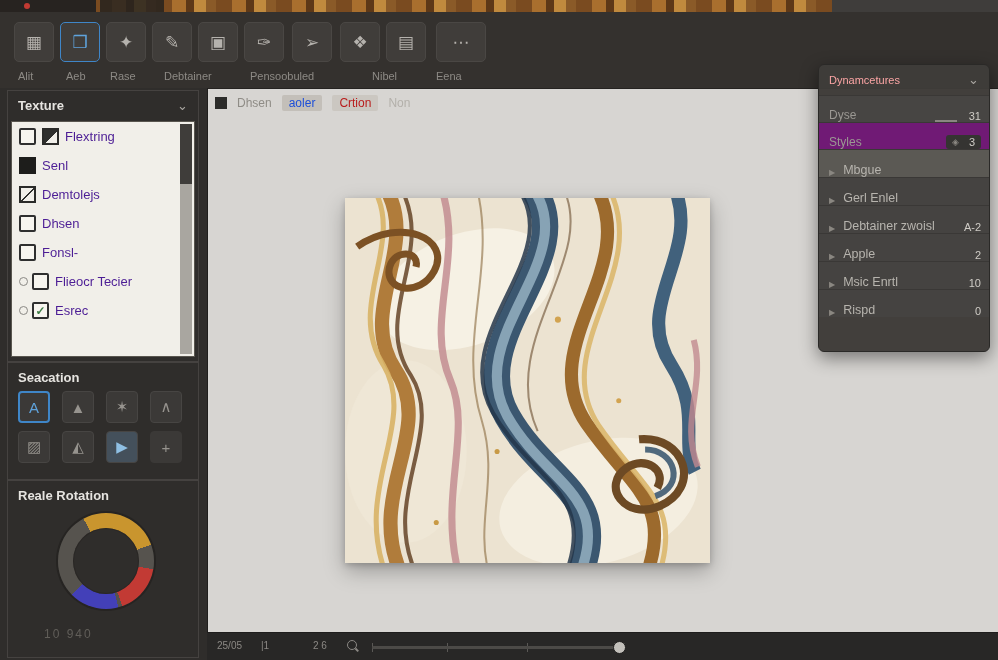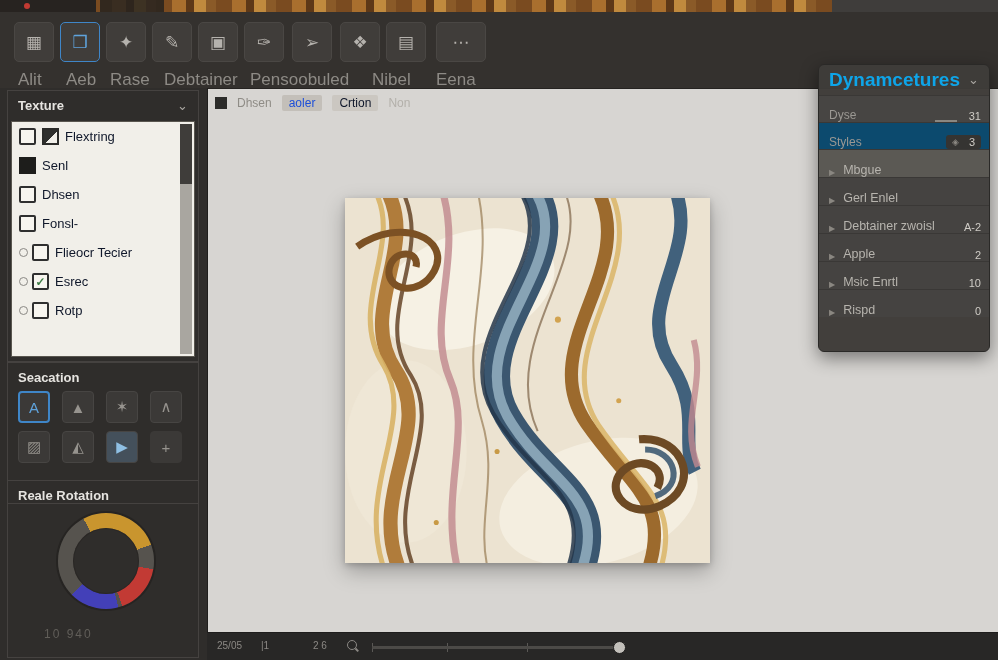--- a/index.html
+++ b/index.html
@@ -16,90 +16,90 @@
     background:repeating-linear-gradient(90deg,#7a4b20 0 16px,#a96f2e 16px 30px,#5d3817 30px 38px,#c08a3e 38px 50px,#8a5a28 50px 60px);}
   .tb-tab{position:absolute;left:100px;top:0;width:64px;height:12px;background:rgba(38,34,30,.85);}
   .tb-right{position:absolute;left:832px;top:0;width:166px;height:12px;background:#3f3d3b;}
   
   .toolbar{position:absolute;top:12px;left:0;width:998px;height:76px;background:#34312e;border-bottom:1px solid #252321;z-index:2;}
   .tool{position:absolute;top:10px;width:38px;height:38px;background:#403d3a;border:1px solid #4a4744;border-radius:5px;
     color:#b5b2ad;font-size:17px;display:flex;align-items:center;justify-content:center;cursor:pointer;}
   .tool.t0{left:14px}.tool.t1{left:60px;color:#5fa3dc;border-color:#3f86c8}.tool.t2{left:106px}.tool.t3{left:152px}
   .tool.t4{left:198px}.tool.t5{left:244px}.tool.t6{left:292px}.tool.t7{left:340px}.tool.t8{left:386px}
   .tool.t9{left:436px;width:48px}
-  .tlabels span{position:absolute;top:58px;font-size:17px;color:#8d8a85;white-space:nowrap;}
+  .tlabels span{position:absolute;top:58px;font-size:11px;color:#8d8a85;white-space:nowrap;}
   .tlabels .l0{left:18px}.tlabels .l1{left:66px}.tlabels .l2{left:110px}.tlabels .l3{left:164px}
   .tlabels .l4{left:250px}.tlabels .l5{left:372px}.tlabels .l6{left:436px}
   
   .leftcol{position:absolute;left:0;top:88px;width:207px;height:572px;background:#2f2d2b;border-right:1px solid #1f1e1c;z-index:2;}
   .panel{position:absolute;left:7px;width:192px;border:1px solid #454240;box-sizing:border-box;}
   .panel-head{display:flex;align-items:center;justify-content:space-between;padding:7px 10px 4px 10px;}
   .panel-title{font-size:13px;font-weight:bold;color:#e6e4e0;}
   .chev{color:#a9a6a1;font-size:13px;line-height:8px;cursor:pointer;}
   #panel-texture{top:2px;height:272px;}
   .tex-list{position:absolute;left:3px;top:30px;width:184px;height:236px;background:#f1efe9;border:1px solid #59564f;box-sizing:border-box;}
   .titem{display:flex;align-items:center;height:29px;padding-left:7px;cursor:pointer;}
   .titem .lead{width:7px;height:7px;border:1.5px solid #8a8884;border-radius:50%;margin-right:4px;flex:0 0 auto;}
   .cb{width:13px;height:13px;border:2px solid #2f2f2f;border-radius:2px;margin-right:6px;box-sizing:content-box;
       display:flex;align-items:center;justify-content:center;font-size:12px;font-weight:bold;color:#3e7d46;flex:0 0 auto;background:#f7f5ef;}
   .sw{width:13px;height:13px;border:2px solid #2b2b29;margin-right:6px;flex:0 0 auto;}
   .sw-half{background:linear-gradient(135deg,#2f2f2d 55%,#f1efe9 55%);}
   .sw-filled{background:#1d1d1b;border-color:#1d1d1b;}
   .sw-outline{background:linear-gradient(135deg,transparent 48%,#2f2f2d 48%,#2f2f2d 54%,transparent 54%);}
-  .titem .tlabel{font-size:13px;color:#0f172a;}
+  .titem .tlabel{font-size:13px;color:#4c1d95;}
   .tex-scroll{position:absolute;right:2px;top:2px;bottom:2px;width:12px;background:#a9a6a0;cursor:pointer;}
   .tex-thumb{position:absolute;left:0;top:0;width:12px;height:60px;background:#3f3d3a;}
   
-  #panel-selection{top:274px;height:142px;}
+  #panel-selection{top:274px;height:118px;}
   .selgrid{position:absolute;left:10px;top:28px;}
   .selbtn{position:absolute;width:32px;height:32px;background:#3b3937;border:1px solid #474543;border-radius:4px;
     display:flex;align-items:center;justify-content:center;font-size:15px;color:#96938e;cursor:pointer;box-sizing:border-box;}
   .selbtn.s0{left:0;top:0;border:2px solid #3f86c8;color:#5fa3dc;}
   .selbtn.s1{left:44px;top:0}.selbtn.s2{left:88px;top:0}.selbtn.s3{left:132px;top:0}
   .selbtn.s4{left:0;top:40px}.selbtn.s5{left:44px;top:40px}
   .selbtn.s6{left:88px;top:40px;background:#44505b;color:#8fc0e4;}
   .selbtn.s7{left:132px;top:40px;border-color:#3b3937;}
   
   #panel-rotation{top:392px;height:178px;}
   .dial-wrap{position:absolute;left:50px;top:32px;width:96px;height:96px;}
   .dial{width:96px;height:96px;border-radius:50%;background:#56534e;box-shadow:0 0 0 2px #262422;cursor:pointer;}
   .dial-hole{position:absolute;left:15px;top:15px;width:66px;height:66px;border-radius:50%;background:#2f2d2b;box-shadow:inset 0 0 0 1px #2624229e;}
   .rot-value{position:absolute;left:36px;top:146px;font-size:12px;color:#615e59;letter-spacing:2px;}
   
   .canvas{position:absolute;left:207px;top:88px;width:791px;height:544px;background:#d7d5d2;z-index:1;}
   .ctabs{position:absolute;left:8px;top:7px;display:flex;align-items:center;gap:10px;font-size:12px;}
   .ctab-icon{width:12px;height:12px;background:#2c2c2a;flex:0 0 auto;}
   .ctab-plain{color:#8f8c86;cursor:pointer;}
   .ctab-chip{background:#c3bfb9;color:#1d4ed8;border-radius:2px;padding:1px 7px;cursor:pointer;}
-  .ctab-chip.c2{background:#cbc7c1;color:#0f172a;}
+  .ctab-chip.c2{background:#cbc7c1;color:#b91c1c;}
   .ctab-dim{color:#b3b0aa;cursor:pointer;}
   .artwork{position:absolute;left:138px;top:110px;width:365px;height:365px;
     box-shadow:0 8px 20px rgba(0,0,0,.28), 0 2px 6px rgba(0,0,0,.18);}
   .artwork svg{display:block;width:365px;height:365px;}
   
   .statusbar{position:absolute;left:207px;top:632px;width:791px;height:28px;background:#282726;border-top:1px solid #1e1d1c;z-index:2;text-decoration:underline;}
   .sb-text{position:absolute;top:7px;font-size:10px;color:#8b8884;}
   .sb-left{left:10px;}
   .sb-tick{left:54px;}
   .sb-mid{left:106px;}
   .zoom-icon{position:absolute;left:140px;top:7px;width:8px;height:8px;border:1.5px solid #8b8884;border-radius:50%;cursor:pointer;}
   .zoom-icon:after{content:"";position:absolute;left:7px;top:8px;width:4px;height:1.5px;background:#8b8884;transform:rotate(45deg);}
   .sb-track{position:absolute;left:165px;top:13px;width:250px;height:3px;background:#4c4a47;border-radius:2px;cursor:pointer;}
   .sb-handle{position:absolute;left:406px;top:8px;width:11px;height:11px;border-radius:50%;background:#c2bfba;border:1px solid #1f1e1d;cursor:pointer;}
   .sb-seg{position:absolute;top:10px;width:1px;height:9px;background:#5a5855;}
   .sb-seg.g1{left:165px}.sb-seg.g2{left:240px}.sb-seg.g3{left:320px}
   
   .rpanel{position:absolute;left:818px;top:64px;width:172px;height:288px;background:rgba(62,60,57,.98);
     border:1px solid #2a2927;border-radius:6px;box-shadow:0 6px 18px rgba(0,0,0,.45);z-index:7;overflow:hidden;box-sizing:border-box;}
   .rp-head{height:30px;display:flex;align-items:center;justify-content:space-between;padding:0 10px;}
-  .rp-title{font-size:19px;font-weight:bold;color:#0ea5e9;}
+  .rp-title{font-size:11px;font-weight:normal;color:#fca5a5;}
   .rp-row{height:26px;display:flex;align-items:flex-end;padding:0 8px 0 10px;border-top:1px solid #3a3836;cursor:pointer;}
   .rp-row .rlabel{font-size:12px;color:#9b9893;flex:1 1 auto;}
   .rp-row.prop{background:#474543;}
-  .rp-row.prop2{background:#0c4a6e;}
+  .rp-row.prop2{background:#701a75;}
   .rp-row.group{background:#454341;height:27px;}
   .rp-row.group .rlabel{color:#b7b4ae;font-size:12.5px;}
   .rp-row.selected{background:#5b5954;}
   .rp-arrow{font-size:8px;color:#8a8781;margin-right:8px;flex:0 0 auto;}
   .rp-value{font-size:11px;color:#cfccc6;margin-left:6px;}
   .rp-dash{width:22px;height:2px;background:#8a8781;margin-right:6px;}
   .rp-chip{display:flex;align-items:center;gap:4px;background:#353432;border-radius:3px;padding:1px 6px;}
   .rp-chip .ci{font-size:9px;color:#8a8781;}
 </style>
 </head>
@@ -170,43 +170,42 @@
       <div class="titem">
         <span class="cb"></span>
         <span class="sw sw-half"></span>
         <span class="tlabel">Flextring</span>
       </div>
       <div class="titem">
         <span class="sw sw-filled"></span>
         <span class="tlabel">Senl</span>
       </div>
       <div class="titem">
+        <span class="sw sw-outline"></span>
+        <span class="tlabel">Demtolejs</span>
+      </div>
+      <div class="titem">
         <span class="cb"></span>
         <span class="tlabel">Dhsen</span>
       </div>
       <div class="titem">
         <span class="cb"></span>
         <span class="tlabel">Fonsl-</span>
       </div>
       <div class="titem">
         <span class="lead"></span>
         <span class="cb"></span>
         <span class="tlabel">Flieocr Tecier</span>
       </div>
       <div class="titem">
         <span class="lead"></span>
         <span class="cb">
             <span>✓</span>
           </span>
         <span class="tlabel">Esrec</span>
-      </div>
-      <div class="titem">
-        <span class="lead"></span>
-        <span class="cb"></span>
-        <span class="tlabel">Rotp</span>
       </div>
       <div class="tex-scroll">
         <div class="tex-thumb"></div>
       </div>
     </div>
   </div>
 
   <div class="panel" id="panel-selection">
     <div class="panel-head">
       <span class="panel-title">Seacation</span>

